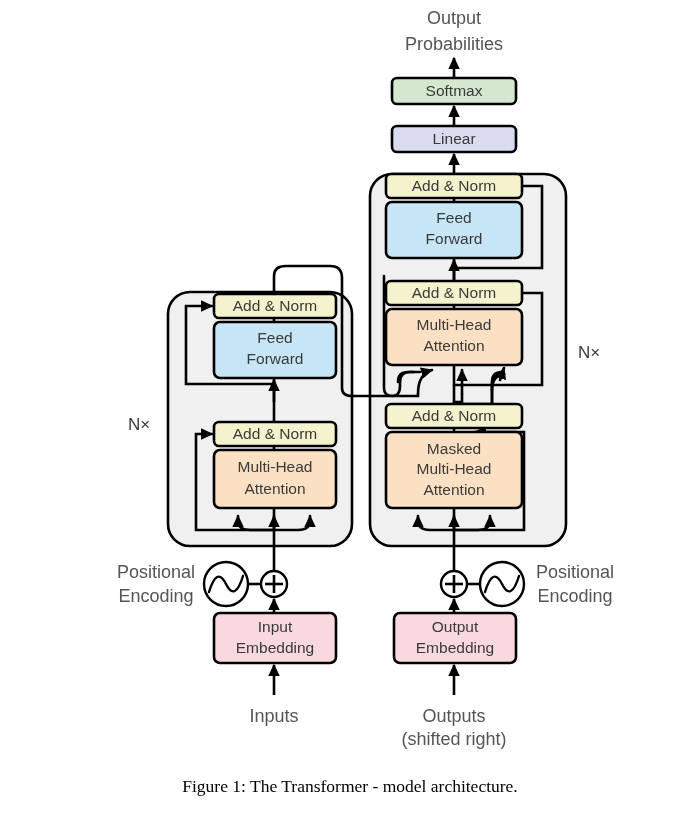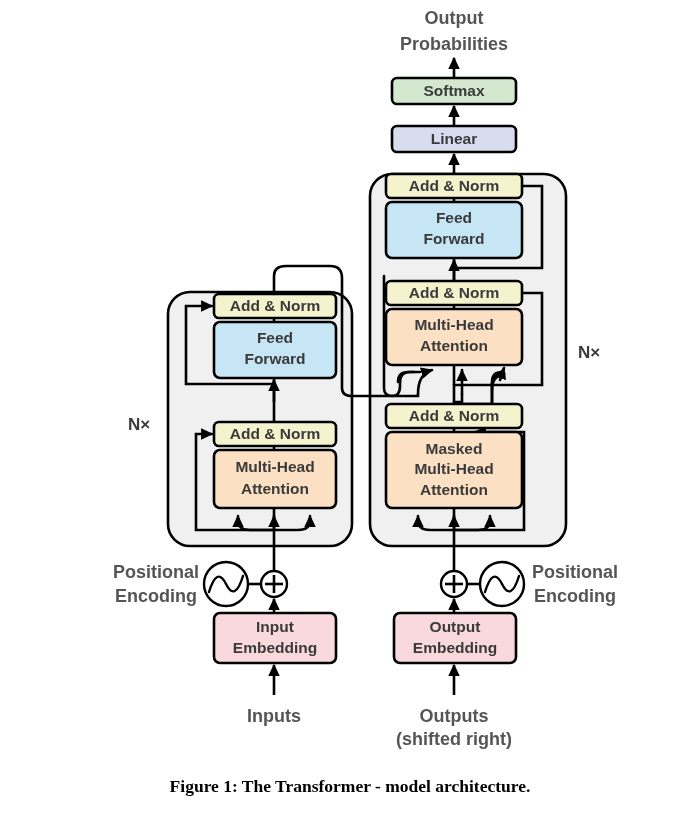--- a/index.html
+++ b/index.html
@@ -1,18 +1,18 @@
 <!DOCTYPE html>
 <html><head>
 <meta charset="utf-8">
 <style>
   html,body{margin:0;padding:0;background:#ffffff;}
   body{width:696px;height:831px;overflow:hidden;
        font-family:"Liberation Sans",sans-serif;}
-  #fig{position:relative;width:696px;height:831px;font-weight:bold;}
+  #fig{position:relative;width:696px;height:831px;}
   svg{display:block;}
   .blk-text{font-family:"Liberation Sans",sans-serif;font-size:15.5px;fill:#3a3a3a;
             text-anchor:middle;dominant-baseline:middle;}
   .lbl{font-family:"Liberation Sans",sans-serif;font-size:18px;fill:#555555;
        text-anchor:middle;}
   .nx{font-family:"Liberation Sans",sans-serif;font-size:17px;fill:#3a3a3a;
       text-anchor:middle;}
   .caption{font-family:"Liberation Serif",serif;font-size:17.5px;fill:#000;
            text-anchor:middle;}
   .box{stroke:#000;stroke-width:2.6;}

